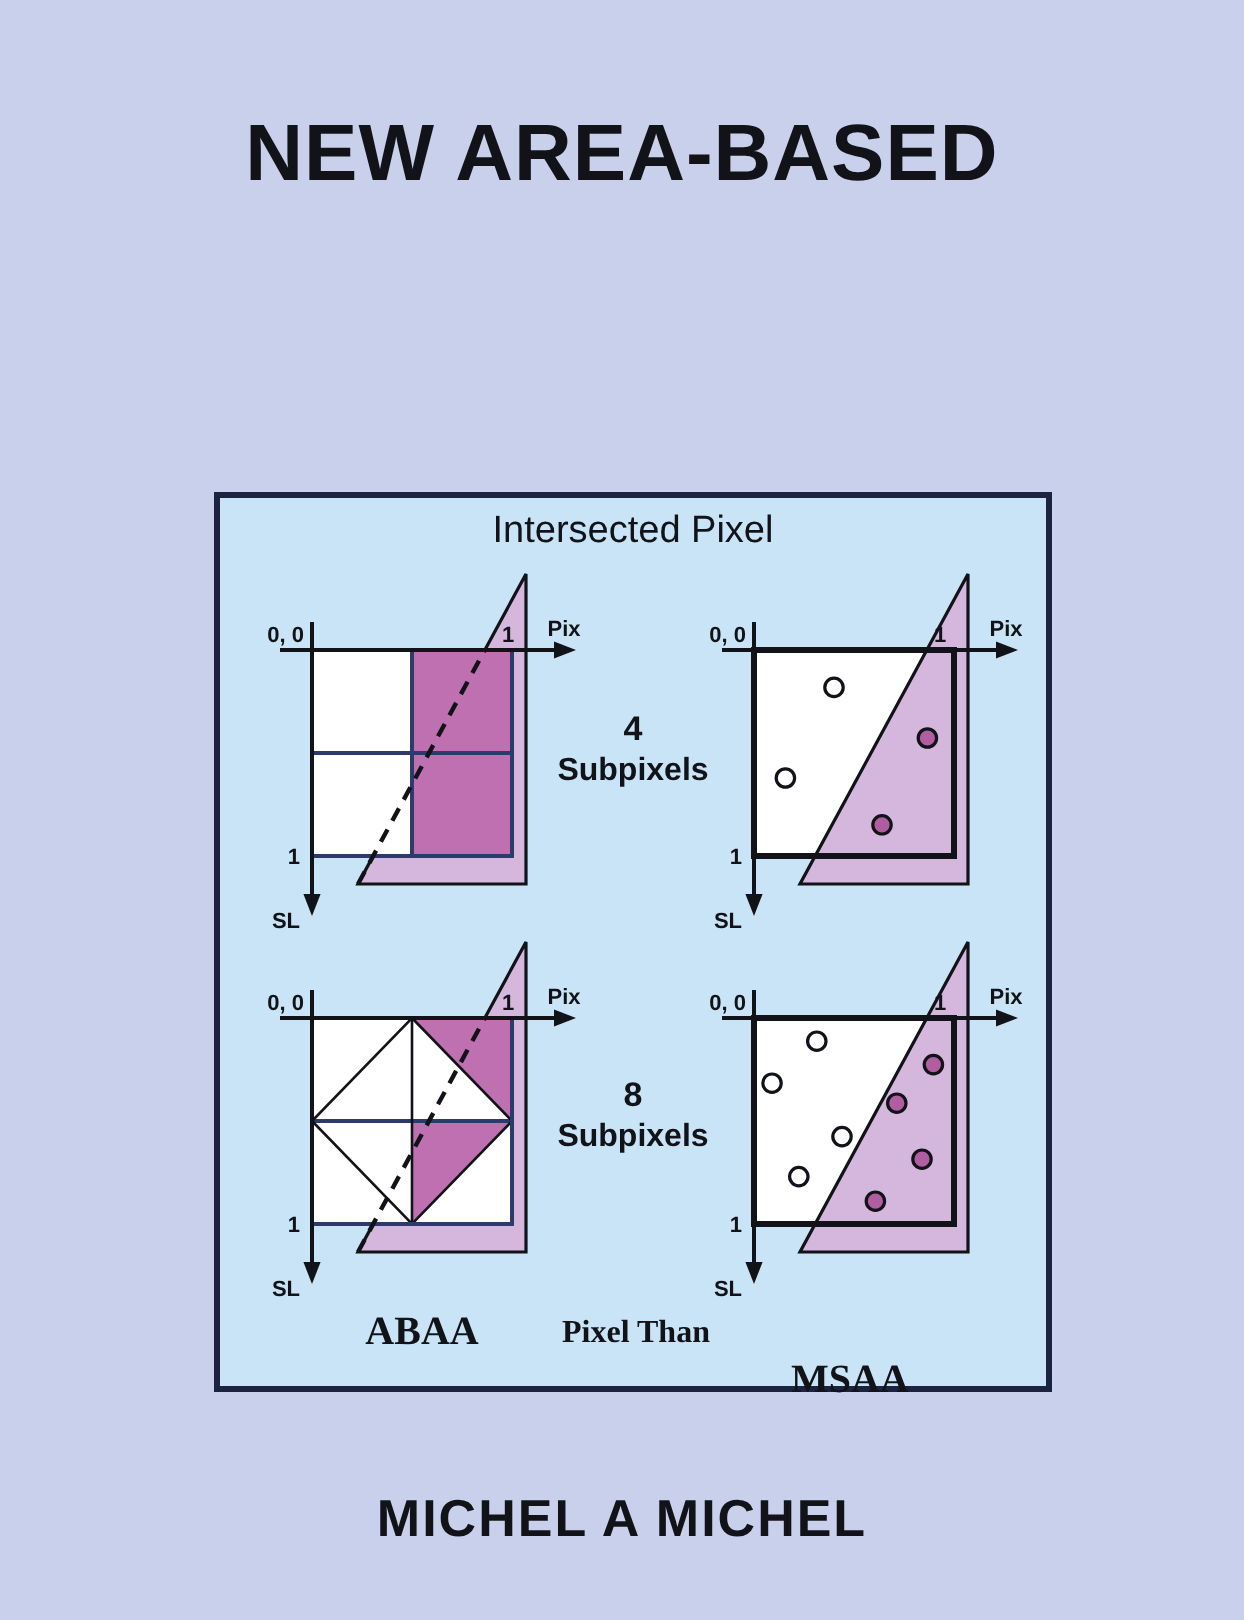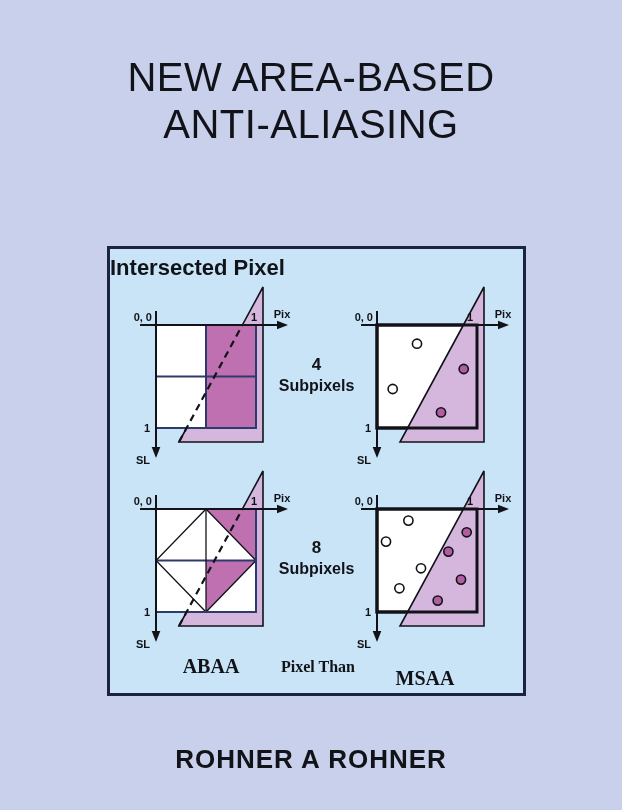--- a/index.html
+++ b/index.html
@@ -4,51 +4,51 @@
 <style>
   html,body{margin:0;padding:0;}
   body{
     width:622px;height:810px;overflow:hidden;position:relative;
     background:var(--background,#c9d0ec);
     font-family:"Liberation Sans",sans-serif;
   }
   .cover{position:absolute;inset:0;}
   .book-title{
     position:absolute;top:54px;left:0;width:622px;text-align:center;
-    font-size:40px;line-height:47px;font-weight:normal;color:var(--ink,#111318);
+    font-size:40px;line-height:47px;font-weight:bold;color:var(--ink,#111318);
     letter-spacing:0.5px;
   }
   .author{
     position:absolute;top:744px;left:0;width:622px;text-align:center;
     font-size:26px;font-weight:bold;color:var(--ink,#111318);letter-spacing:1px;
   }
   .panel{
     position:absolute;left:107px;top:246px;width:413px;height:444px;
     background:var(--panel-bg,#c9e4f6);
     border:3px solid var(--panel-border,#1b2340);
   }
   .panel-heading{
-    position:absolute;top:6px;left:0;width:100%;text-align:left;
-    font-size:22px;font-weight:bold;color:var(--ink,#111318);
+    position:absolute;top:6px;left:0;width:100%;text-align:center;
+    font-size:19px;font-weight:normal;color:var(--ink,#111318);
   }
   .fig{position:absolute;width:185px;height:195px;}
   .fig-abaa4{left:6px;top:31px;}
   .fig-msaa4{left:227px;top:31px;}
   .fig-abaa8{left:6px;top:215px;}
   .fig-msaa8{left:227px;top:215px;}
   .subpx{position:absolute;left:0;width:100%;text-align:center;color:var(--ink,#111318);font-weight:bold;}
   .subpx .count{font-size:17px;line-height:21px;}
   .subpx .unit{font-size:16px;line-height:21px;}
   .subpx-row1{top:105px;}
   .subpx-row2{top:288px;}
   .caption{position:absolute;transform:translateX(-50%);white-space:nowrap;
     font-weight:bold;color:var(--ink,#111318);font-family:Liberation Serif, serif;}
   .caption-abaa{left:101px;top:406px;font-size:20px;}
   .caption-better{left:208px;top:409px;font-size:16px;}
-  .caption-msaa{left:315px;top:418px;font-size:20px;}
+  .caption-msaa{left:315px;top:430px;font-size:20px;}
   
   .tri{fill:var(--light-purple,#d5b7dd);stroke:var(--ink,#111318);stroke-width:1.6;}
   .sq-abaa{fill:#ffffff;stroke:var(--navy-line,#2e3a6b);stroke-width:2;}
   .sq-abaa-border{fill:none;stroke:var(--navy-line,#2e3a6b);stroke-width:2;}
   .sq-msaa{fill:#ffffff;stroke:var(--ink,#111318);stroke-width:3;}
   .sq-msaa-border{fill:none;stroke:var(--ink,#111318);stroke-width:3;}
   .mag{fill:var(--magenta,#bf70b1);stroke:none;}
   .grid-navy{stroke:var(--navy-line,#2e3a6b);stroke-width:2;}
   .grid-thin{stroke:var(--ink,#111318);stroke-width:1.3;fill:none;}
   .dash{stroke:var(--ink,#111318);stroke-width:2.2;stroke-dasharray:7 5;fill:none;}
@@ -58,21 +58,20 @@
   .ah{fill:var(--ink,#111318);stroke:none;}
   .fig text{font-family:"Liberation Sans",sans-serif;font-size:11px;font-weight:bold;fill:var(--ink,#111318);}
 </style>
 </head>
 <body>
 
 <div class="cover">
 
   <div class="book-title">
     <div>NEW AREA-BASED</div>
-    <div>ANTI-ALIASING</div>
   </div>
 
   <div class="panel">
 
     <div class="panel-heading">Intersected Pixel</div>
 
     <svg class="fig fig-abaa4" viewBox="0 0 185 195">
       <polygon class="tri" points="63,162 147,162 147,7"></polygon>
       <rect class="sq-abaa" x="40" y="45" width="100" height="103"></rect>
       <rect class="mag" x="90" y="46" width="49" height="101"></rect>
@@ -162,15 +161,15 @@
       <div class="count">8</div>
       <div class="unit">Subpixels</div>
     </div>
 
     <div class="caption caption-abaa">ABAA</div>
     <div class="caption caption-better">Pixel Than</div>
     <div class="caption caption-msaa">MSAA</div>
 
   </div>
 
-  <div class="author">ROHNER A ROHNER</div>
+  <div class="author">MICHEL A MICHEL</div>
 
 </div>
 
 </body></html>

